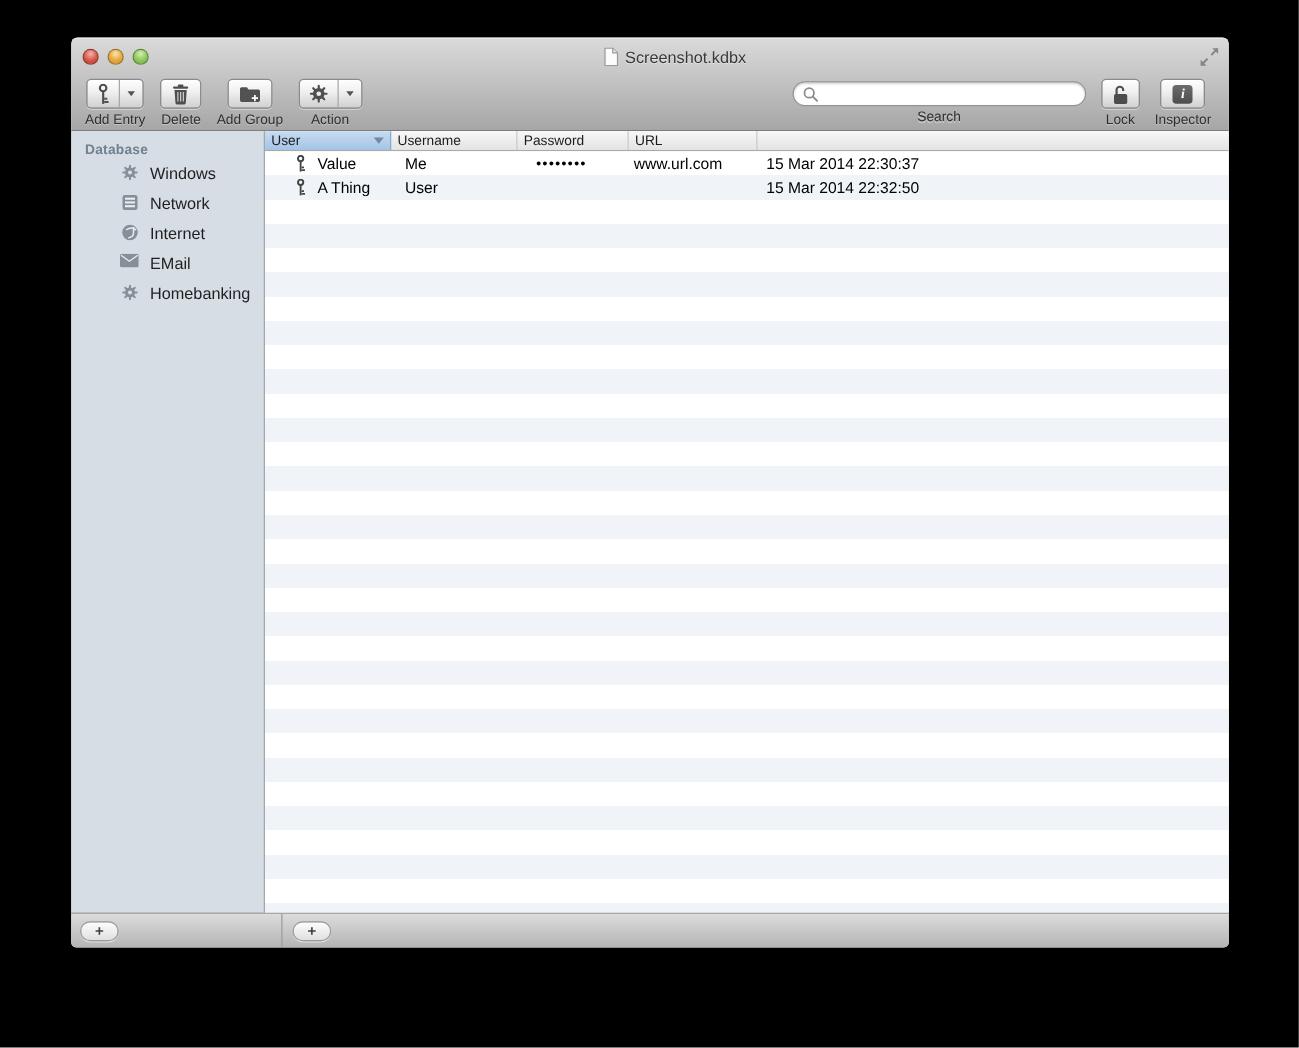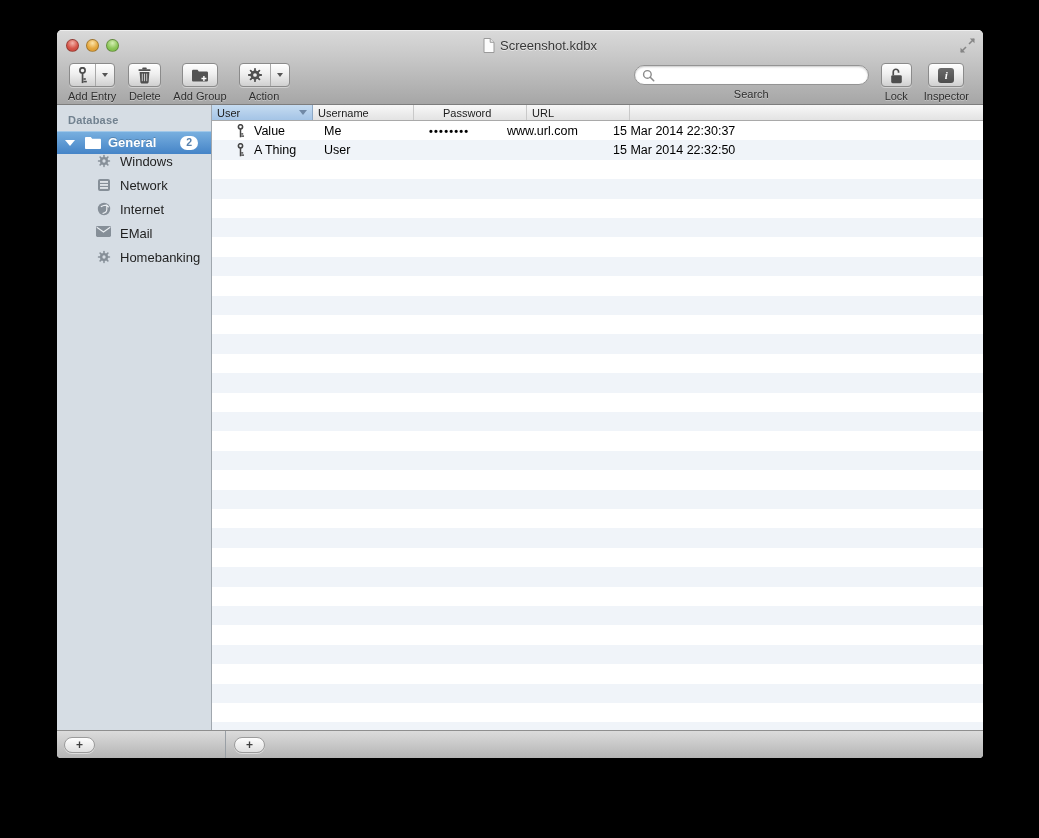--- a/index.html
+++ b/index.html
@@ -61,21 +61,21 @@
     font-size:10.5px; font-weight:bold; padding:1px 6px 2px; line-height:11px; }
   .sub-item { height:24px; display:flex; align-items:flex-start; padding-left:39px; gap:9px; font-size:13px; color:#1f1f1f; cursor:default; }
   .sub-ic { width:15px; display:flex; justify-content:center; }
 
   .main { flex:1; min-width:0; display:flex; flex-direction:column; background:#fff; }
   .thead { height:16px; flex:none; display:flex; background:linear-gradient(#f8f8f8,#e3e3e3);
     border-bottom:1px solid #a9a9a9; font-size:11px; color:#1c1c1c; }
   .th { display:flex; align-items:center; padding:0 5px; border-right:1px solid #c9c9c9; white-space:nowrap; cursor:default; }
   .th.sorted { background:linear-gradient(#c6dcf1,#a4c4e6); border-right-color:#8ea9c6; justify-content:space-between; }
   .sort-arrow { width:0; height:0; border-left:4px solid transparent; border-right:4px solid transparent; border-top:5px solid #7089a6; }
-  .th-title { width:101px; } .th-user { width:101px; } .th-pass { width:89px;margin-left:24px; } .th-url { width:103px; }
+  .th-title { width:101px; } .th-user { width:101px; } .th-pass { width:89px; } .th-url { width:103px; }
   .th-mod { flex:1; border-right:none; }
 
   .tbody { flex:1; position:relative;
     background:repeating-linear-gradient(to bottom, #ffffff 0px, #ffffff 19.4px, #f0f4f9 19.4px, #f0f4f9 38.8px); }
   .trow { height:19.4px; display:flex; align-items:center; font-size:12.5px; color:#000; cursor:default; }
   .cell { white-space:nowrap; overflow:hidden; }
   .c-title { width:101px; display:flex; align-items:center; gap:9px; padding-left:24px; }
   .c-user  { width:101px; padding-left:11px; }
   .c-pass  { width:89px;  padding-left:15px; font-weight:bold; font-size:11px; letter-spacing:1.2px; }
   .c-url   { width:103px; padding-left:4px; }
@@ -228,30 +228,20 @@
         </div>
         <div class="tlabel">Inspector</div>
       </div>
     </div>
   </div>
 
   <div class="content">
     <div class="sidebar">
       <div class="side-section">Database</div>
 
-      <div class="group-row selected">
-        <span class="disclosure"></span>
-        <span class="group-folder">
-          <svg width="18" height="13" viewBox="0 0 18 13">
-              <path d="M1 2.1C1 1.5 1.5 1 2.1 1h4.7l1.4 1.7h7.7c.6 0 1.1.5 1.1 1.1v8.1c0 .6-.5 1.1-1.1 1.1H2.1c-.6 0-1.1-.5-1.1-1.1z" fill="#fff"></path>
-            </svg>
-        </span>
-        <span class="group-label">General</span>
-        <span class="badge">2</span>
-      </div>
 
       <div class="sub-item">
         <span class="sub-ic">
           <svg width="14" height="14" viewBox="0 0 18 18">
               <g fill="#868f98">
                 <rect x="8" y="1" width="2" height="16" rx="1"></rect>
                 <rect x="8" y="1" width="2" height="16" rx="1" transform="rotate(45 9 9)"></rect>
                 <rect x="8" y="1" width="2" height="16" rx="1" transform="rotate(90 9 9)"></rect>
                 <rect x="8" y="1" width="2" height="16" rx="1" transform="rotate(135 9 9)"></rect>
                 <circle cx="9" cy="9" r="5.2"></circle>

